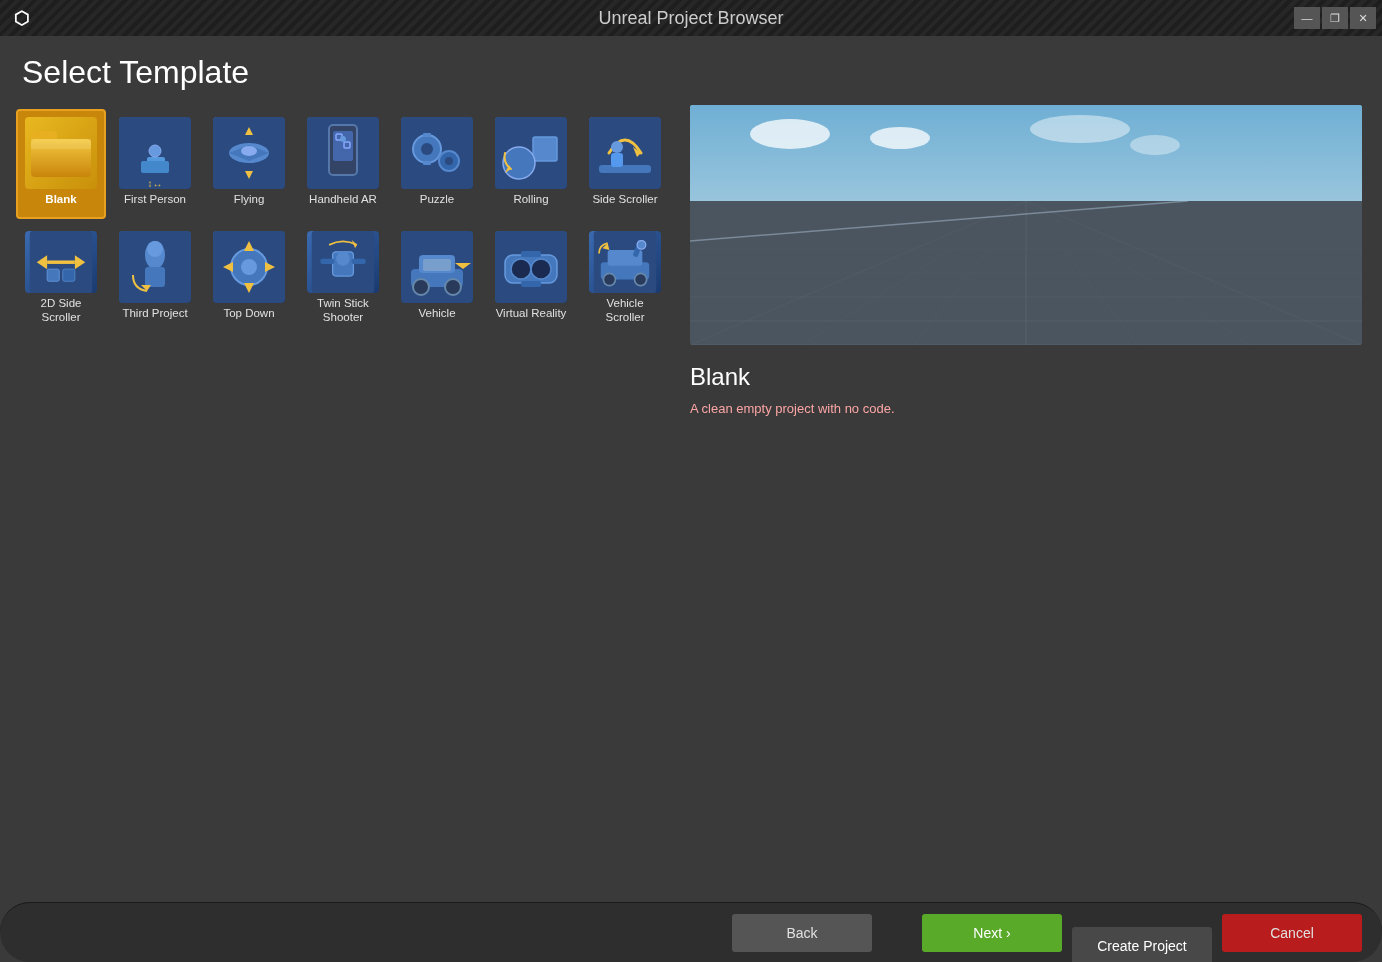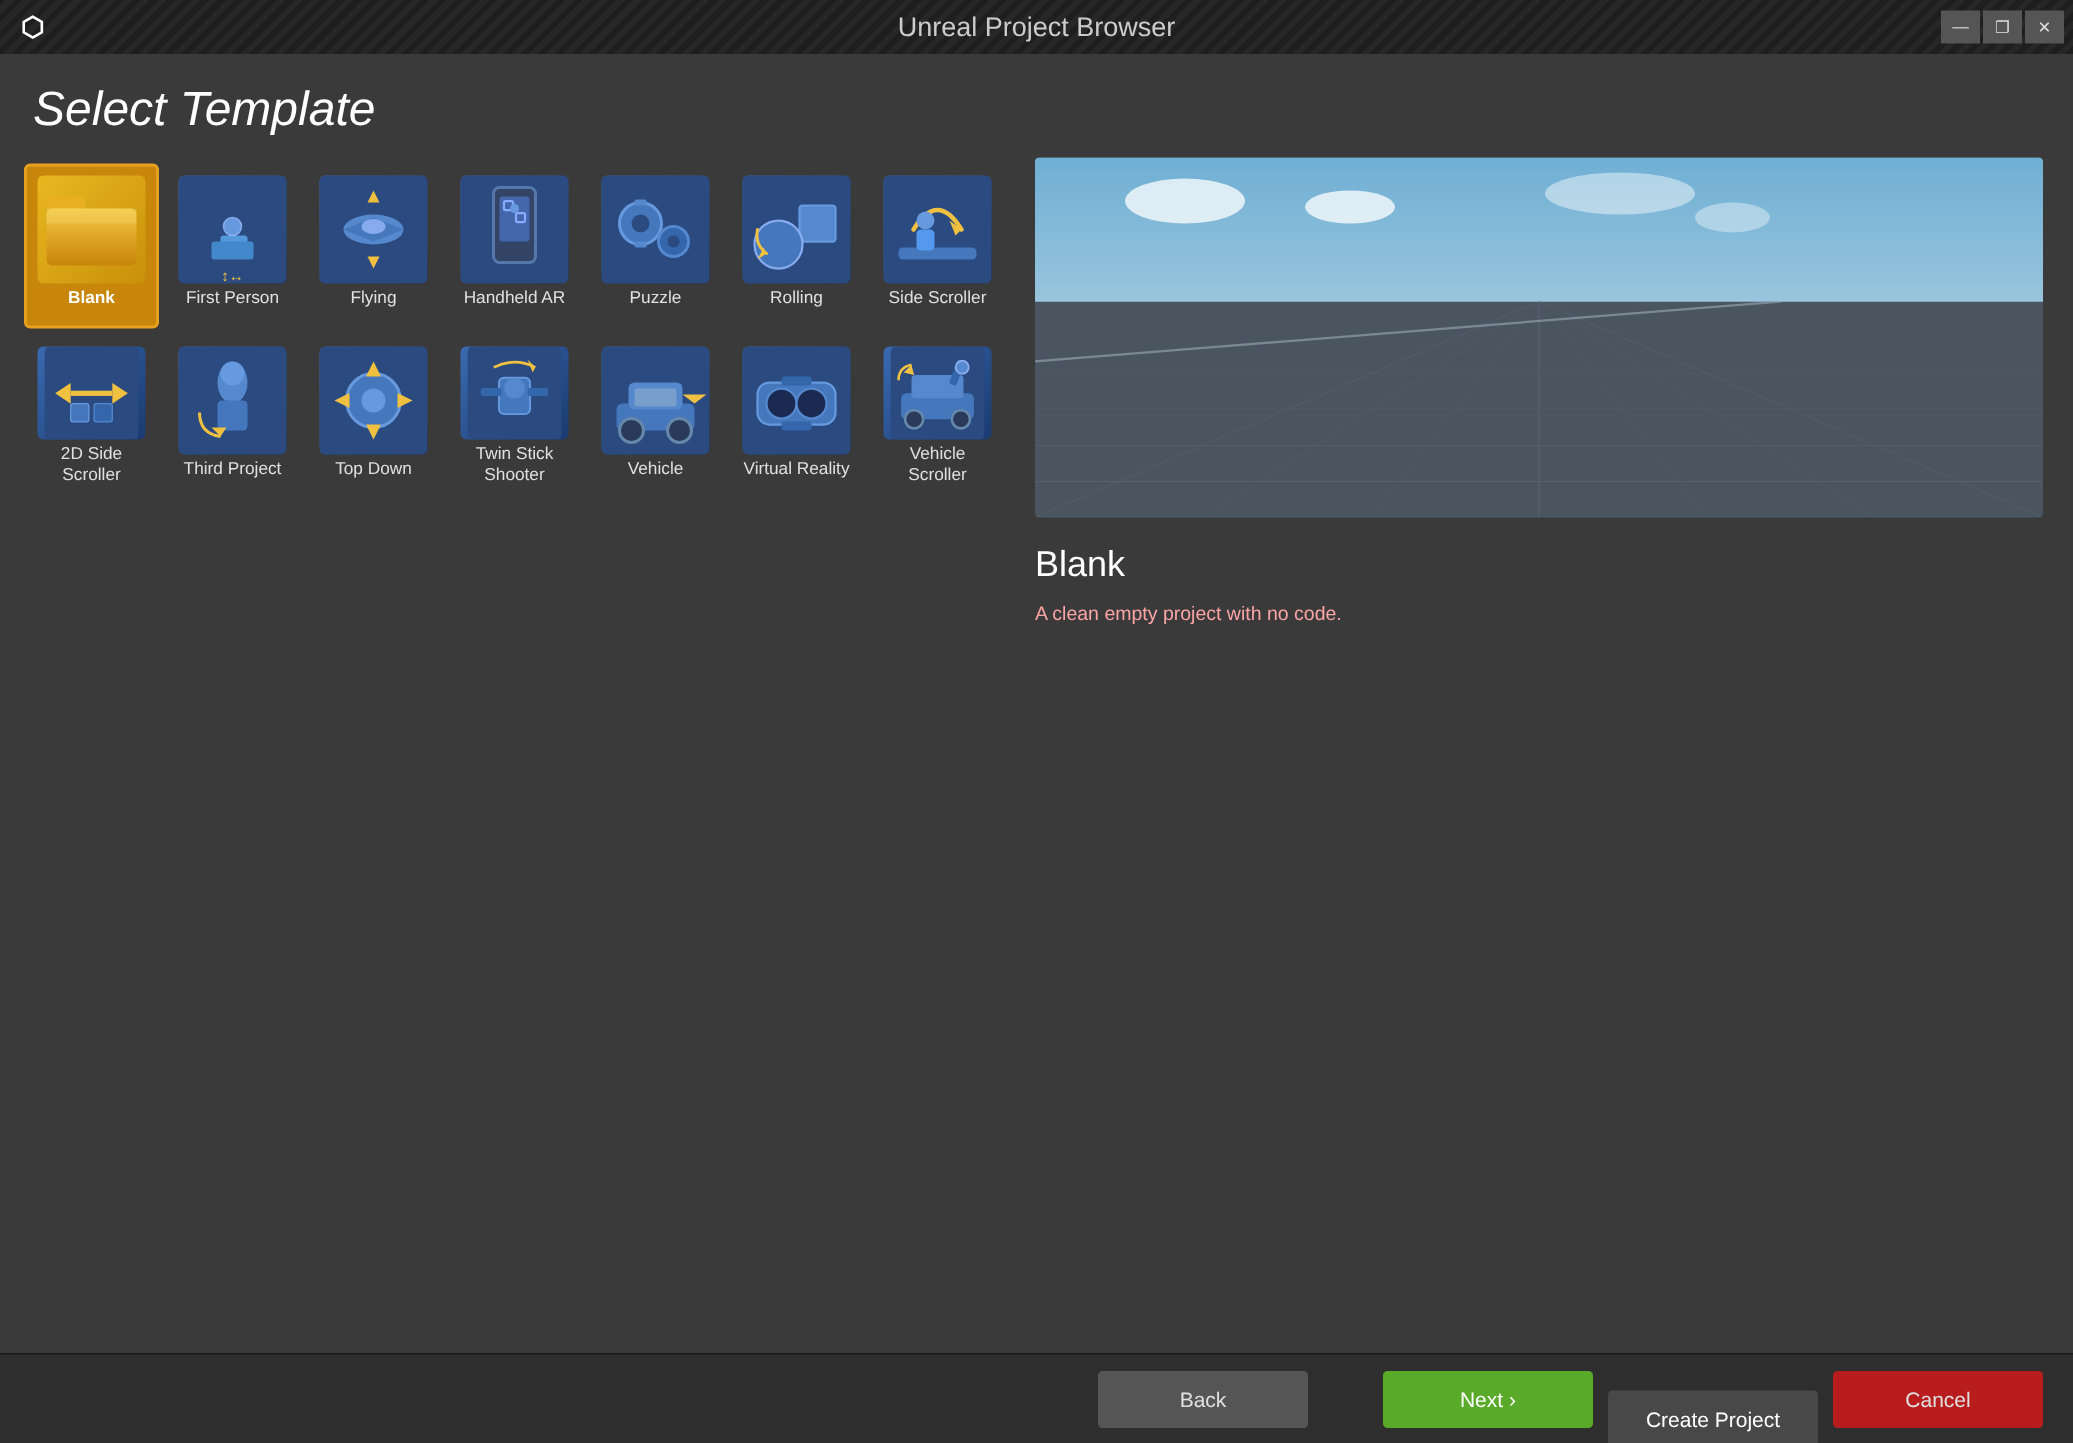--- a/index.html
+++ b/index.html
@@ -72,21 +72,20 @@
       height: calc(962px - 36px);
     }
 
     .page-header {
       padding: 18px 22px 14px 22px;
     }
     .page-title {
       font-size: 32px;
       font-weight: 300;
       color: #ffffff;
-      font-style: italic;
     }
 
     .content-area {
       display: flex;
       flex: 1;
       padding: 0 0 0 0;
       overflow: hidden;
     }
 
     
@@ -189,20 +188,21 @@
     
     .bottom-bar {
       height: 60px;
       background: #2e2e2e;
       border-top: 1px solid #1a1a1a;
       display: flex;
       align-items: center;
       justify-content: flex-end;
       padding: 0 20px;
       gap: 10px;
+      border-radius: 30px;
     }
     .btn {
       height: 38px;
       min-width: 140px;
       border: none;
       border-radius: 3px;
       font-size: 14px;
       font-weight: 500;
       cursor: pointer;
       display: flex;

